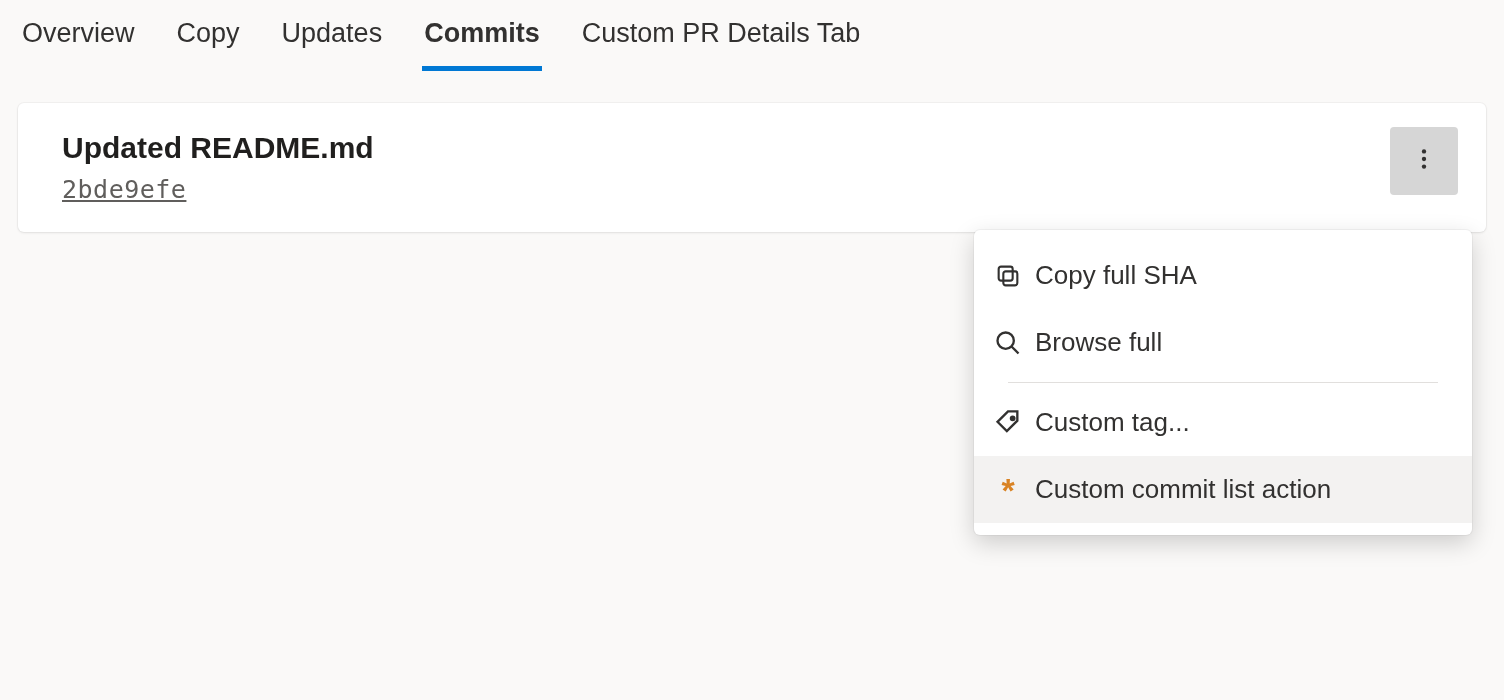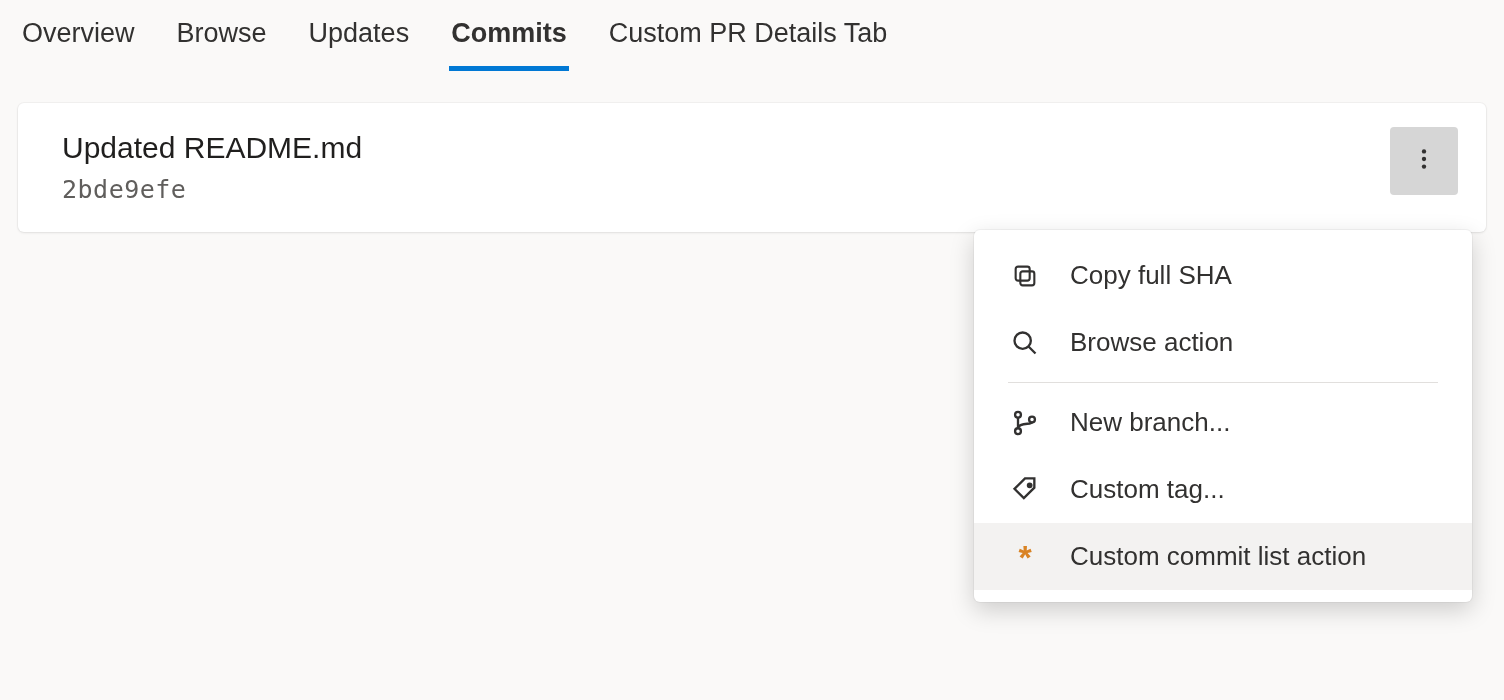--- a/index.html
+++ b/index.html
@@ -36,29 +36,30 @@
 .card {
   margin: 32px 18px 0 18px;
   background: #fff;
   border-radius: 6px;
   box-shadow: 0 1px 3px rgba(0,0,0,0.08), 0 0 0 1px rgba(0,0,0,0.03);
   padding: 28px 44px 28px 44px;
   position: relative;
 }
 .commit-title {
   font-size: 30px;
-  font-weight: 400;
+  font-weight: 700;
   color: #201f1e;
   margin-bottom: 10px;
 }
 .commit-meta {
   display: flex;
   gap: 220px;
   font-size: 25px;
   color: #605e5c;
+  text-decoration: underline;
 }
 .commit-sha {
   font-family: Consolas, Menlo, monospace;
   letter-spacing: 0.5px;
 }
 .more-btn {
   position: absolute;
   top: 24px;
   right: 28px;
   width: 68px;
@@ -77,22 +78,22 @@
   right: 32px;
   width: 498px;
   background: #fff;
   border-radius: 6px;
   box-shadow: 0 8px 24px rgba(0,0,0,0.18), 0 0 0 1px rgba(0,0,0,0.04);
   padding: 12px 0;
 }
 .menu-item {
   display: flex;
   align-items: center;
-  gap: 30px;
-  padding: 18px 36px;
+  gap: 12px;
+  padding: 18px 19px;
   font-size: 26px;
   color: #323130;
   cursor: pointer;
 }
 .menu-item.hover {
   background: #f3f2f1;
 }
 .menu-separator {
   height: 1px;
   background: #e1dfdd;
@@ -113,21 +114,21 @@
   font-size: 34px;
   font-weight: 700;
   line-height: 1;
 }
 </style>
 </head>
 <body>
 
 <div class="tabs">
   <div class="tab">Overview</div>
-  <div class="tab">Browse</div>
+  <div class="tab">Copy</div>
   <div class="tab">Updates</div>
   <div class="tab active">Commits</div>
   <div class="tab">Custom PR Details Tab</div>
 </div>
 
 <div class="card">
   <div class="commit-title">Updated README.md</div>
   <div class="commit-meta">
     <span class="commit-sha">2bde9efe</span>
   </div>
@@ -152,35 +153,23 @@
     </span>
     <span>Copy full SHA</span>
   </div>
   <div class="menu-item">
     <span class="menu-icon">
       <svg viewBox="0 0 24 24" fill="none" stroke="#323130" stroke-width="2">
           <circle cx="10" cy="10" r="7"></circle>
           <line x1="15" y1="15" x2="21" y2="21"></line>
         </svg>
     </span>
-    <span>Browse action</span>
+    <span>Browse full</span>
   </div>
   <div class="menu-separator"></div>
-  <div class="menu-item">
-    <span class="menu-icon">
-      <svg viewBox="0 0 24 24" fill="none" stroke="#323130" stroke-width="2">
-          <circle cx="6" cy="5" r="2.5"></circle>
-          <circle cx="6" cy="19" r="2.5"></circle>
-          <circle cx="18" cy="9" r="2.5"></circle>
-          <path d="M6 7.5v9"></path>
-          <path d="M6 16.5c0-5 12-3 12-5"></path>
-        </svg>
-    </span>
-    <span>New branch...</span>
-  </div>
   <div class="menu-item">
     <span class="menu-icon">
       <svg viewBox="0 0 24 24" fill="none" stroke="#323130" stroke-width="2">
           <path d="M3 11l9-9h8v8l-9 9-8-8z"></path>
           <circle cx="16" cy="8" r="1.5" fill="#323130"></circle>
         </svg>
     </span>
     <span>Custom tag...</span>
   </div>
   <div class="menu-item hover">

